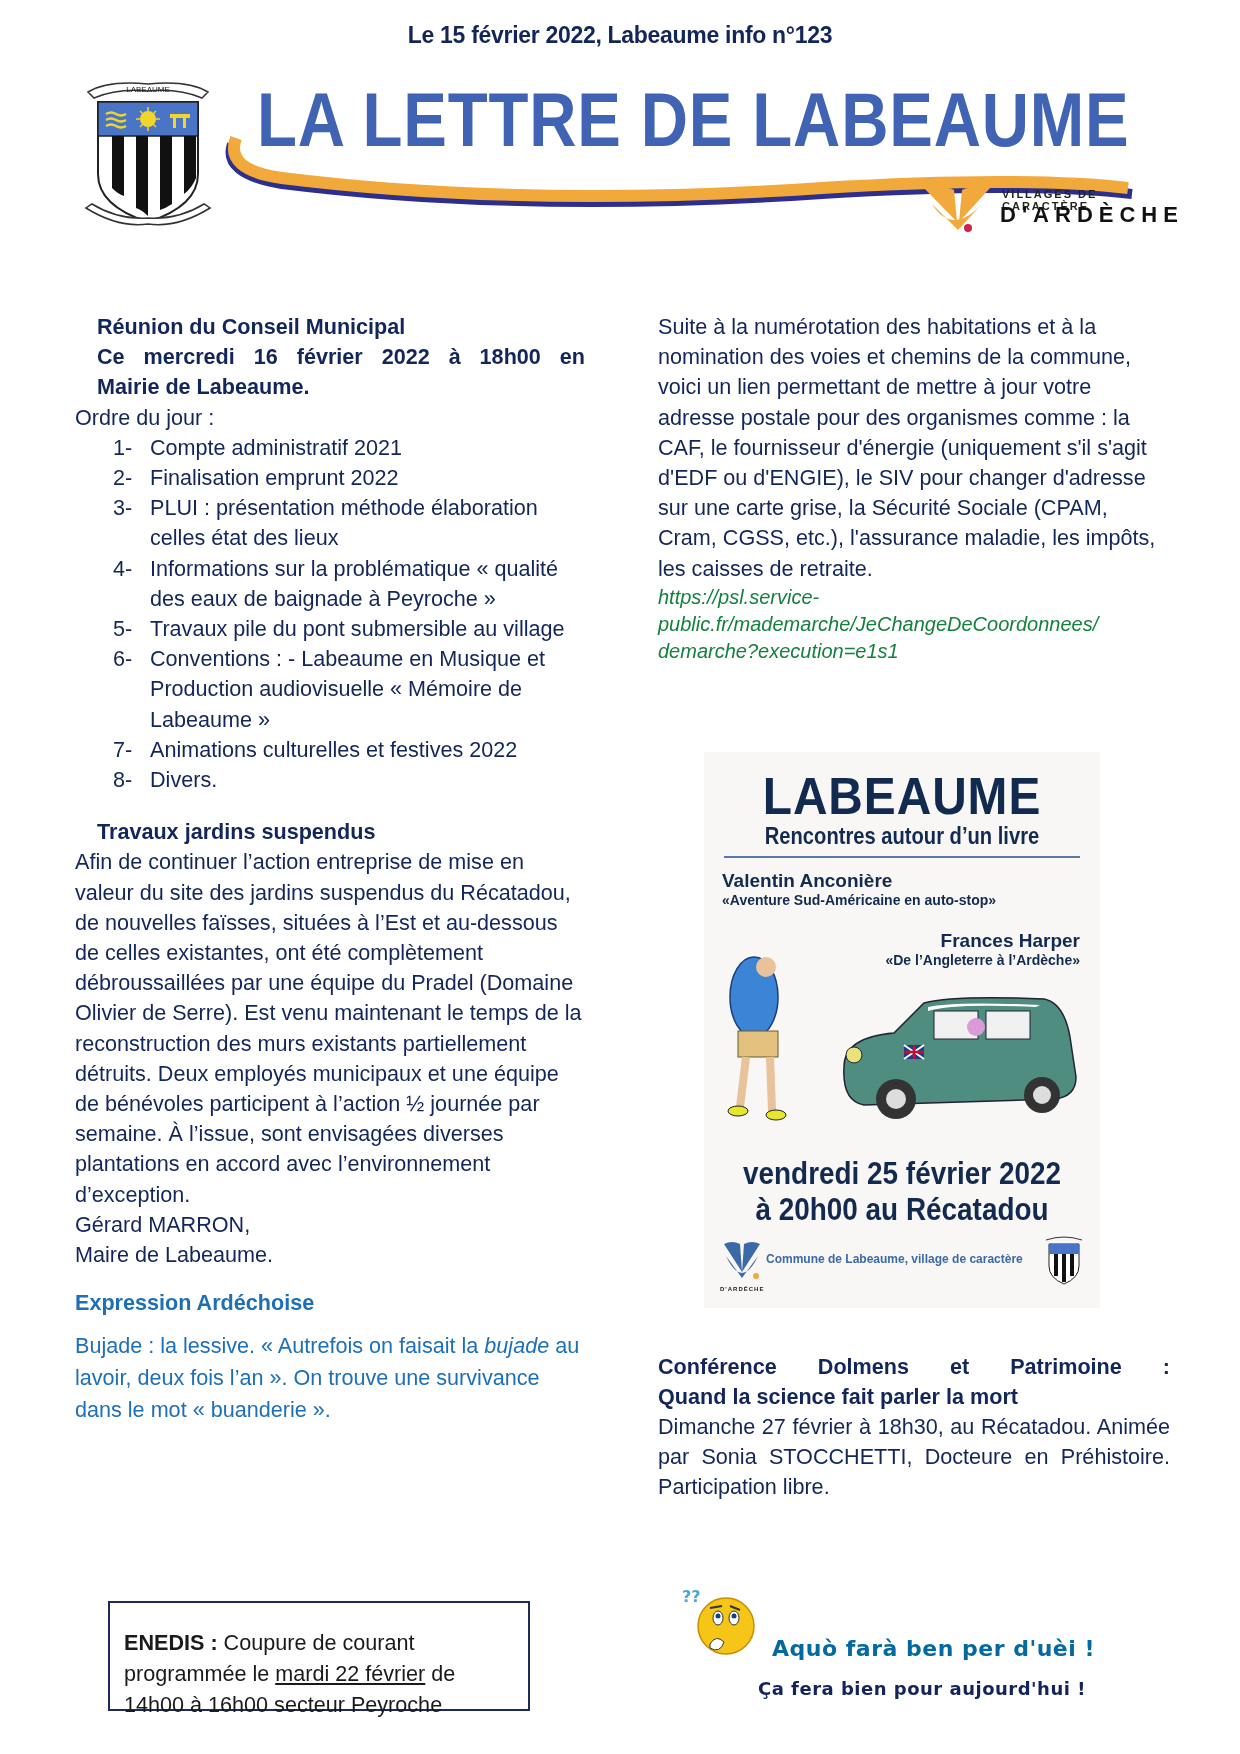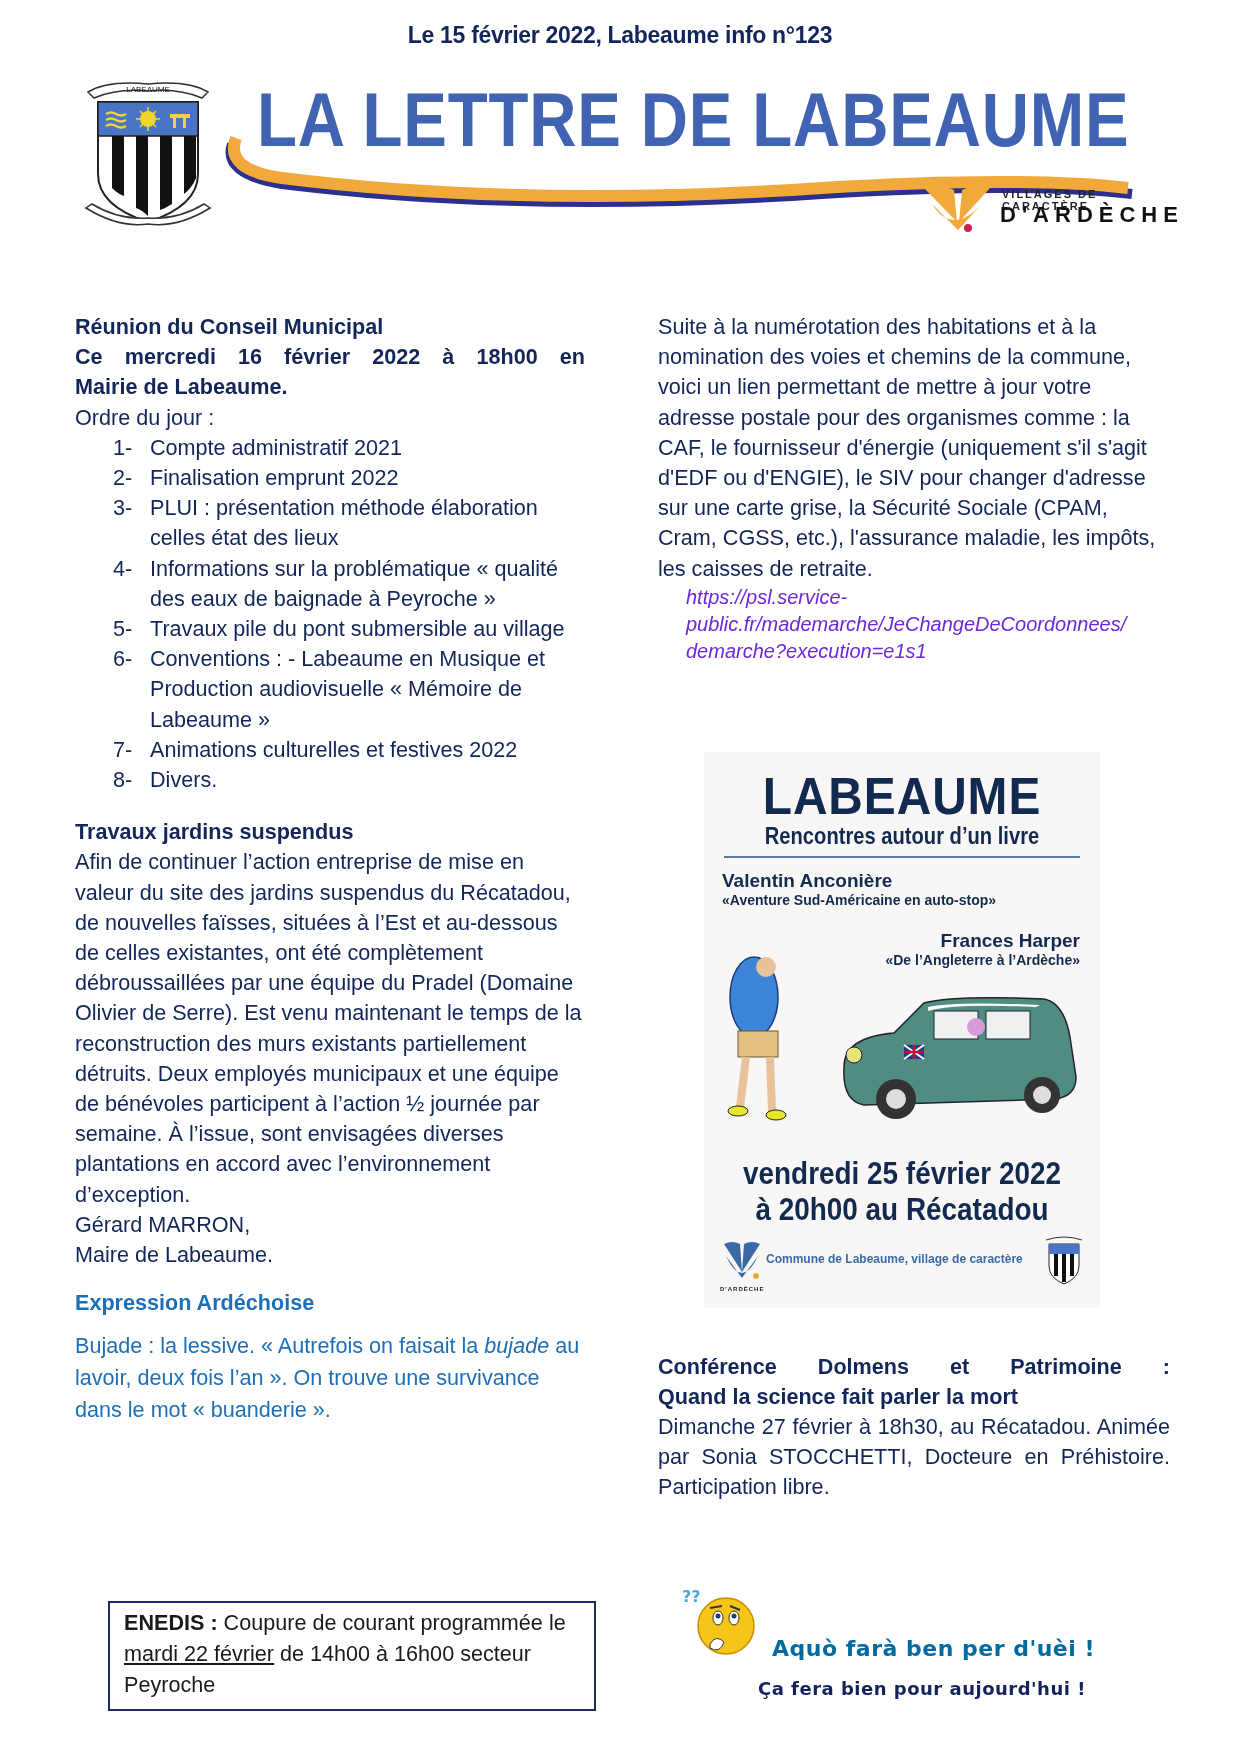--- a/index.html
+++ b/index.html
@@ -15,30 +15,30 @@
                font-size: 76px; color: #4163b4; letter-spacing: 1px; transform: scaleX(0.86);
                transform-origin: left top; white-space: nowrap; line-height: 1; }
   .swoosh { left: 150px; top: 30px; width: 920px; height: 120px; }
   .vdc-logo { left: 850px; top: 110px; width: 70px; height: 50px; }
   .vdc-small { left: 930px; top: 114px; font-size: 11px; font-weight: bold; letter-spacing: 2px; color: #222; }
   .vdc-big { left: 928px; top: 128px; font-size: 22px; font-weight: bold; letter-spacing: 6px; color: #111; }
 
   .col-left { left: 75px; top: 312px; width: 510px; }
   .col-right { left: 658px; top: 312px; width: 512px; }
   .txt { font-size: 21.6px; line-height: 30.2px; color: #13265a; }
-  .bold { font-weight: bold; }
+  .bold { font-weight: bold; margin-left: 22px; }
   .justify { text-align: justify; text-align-last: justify; }
   ol.agenda { list-style: none; margin-left: 38px; }
   ol.agenda li { position: relative; padding-left: 37px; font-size: 21.6px; line-height: 30.2px; }
   ol.agenda li .num { position: absolute; left: 0; top: 0; }
   .expr-title { color: #1d6fb8; font-weight: bold; font-size: 21.6px; margin-top: 20px; }
   .expr-body { color: #1d6fb8; font-size: 21.6px; line-height: 32px; margin-top: 14px; }
-  .link { color: #6d28d9; font-style: italic; font-size: 20px; line-height: 27px; margin-left: 28px; }
-  .enedis { left: 108px; top: 1601px; width: 488px; height: 110px; border: 2px solid #1c2a5c;
-            padding: 4px 14px; font-size: 21.6px; line-height: 31px; color: #1a1a1a; }
+  .link { color: #15803d; font-style: italic; font-size: 20px; line-height: 27px; }
+  .enedis { left: 108px; top: 1601px; width: 422px; height: 110px; border: 2px solid #1c2a5c;
+            padding: 24px 14px; font-size: 21.6px; line-height: 31px; color: #1a1a1a; }
   .enedis .b { font-weight: bold; }
   .enedis u { text-decoration: underline; }
 
   
   .poster { left: 704px; top: 752px; width: 396px; height: 556px; background: #f8f7f5; }
   .p-title { width: 100%; text-align: center; top: 14px; font-weight: bold; font-size: 52px; color: #132a50;
              transform: scaleX(0.92); letter-spacing: 1px; }
   .p-sub { width: 100%; text-align: center; top: 70px; font-weight: bold; font-size: 24px; color: #132a50;
            transform: scaleX(0.84); }
   .p-rule { left: 20px; width: 356px; top: 104px; height: 2px; background: #5a79a8; }

